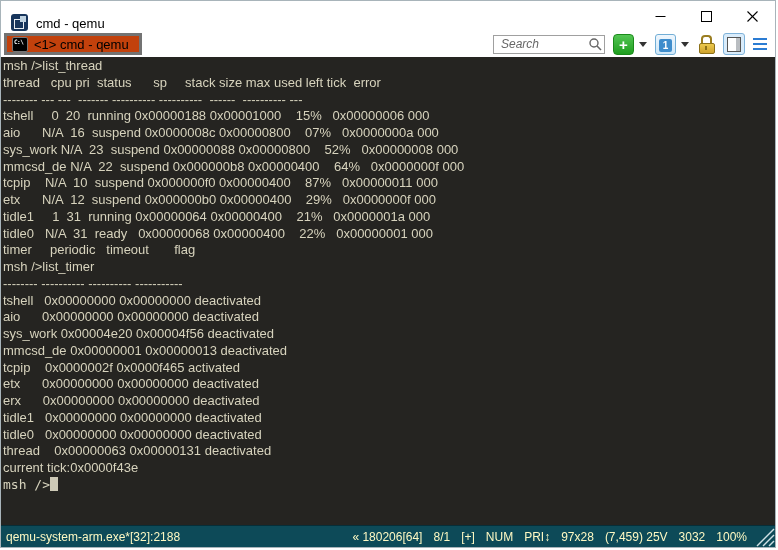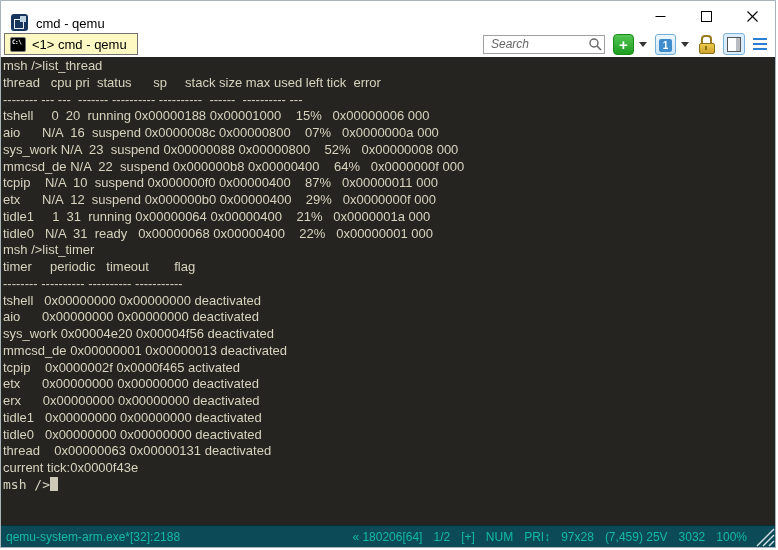--- a/index.html
+++ b/index.html
@@ -11,27 +11,27 @@
   .conemu-icon{width:17px;height:17px;margin:0 8px 0 10px;background:#17355c;border-radius:3px;position:relative;flex:0 0 auto;}
   .conemu-icon .sq1{position:absolute;left:3px;top:5px;width:8px;height:8px;border:1.5px solid #e8edf2;background:#17355c;}
   .conemu-icon .sq2{position:absolute;right:2px;top:2px;width:6px;height:6px;background:#bfd2e0;}
   .title-text{font-size:13px;color:#000;}
   .win-controls{margin-left:auto;display:flex;height:30px;}
   .win-btn{width:46px;height:30px;display:flex;align-items:center;justify-content:center;}
   .win-btn svg{display:block;}
 
   
   .tabbar{height:26px;background:#ffffff;display:flex;align-items:center;flex:0 0 auto;position:relative;}
-  .tab{margin-left:3px;height:22px;border:1px solid #737373;background:#fef9c3;display:flex;align-items:center;padding:0 10px 0 5px;box-sizing:border-box;}
+  .tab{margin-left:3px;height:22px;border:3px solid #737373;background:#c2410c;display:flex;align-items:center;padding:0 10px 0 5px;box-sizing:border-box;}
   .cmd-icon{width:14px;height:13px;background:#000;border:1px solid #777;border-radius:2px;margin-right:6px;position:relative;flex:0 0 auto;}
   .cmd-icon span{position:absolute;left:1px;top:0px;font-family:"DejaVu Sans Mono",monospace;font-size:6px;line-height:7px;color:#fff;font-weight:bold;letter-spacing:-0.5px;}
   .tab-label{font-size:13px;color:#000;white-space:nowrap;}
 
   .toolbar{margin-left:auto;display:flex;align-items:center;margin-right:6px;}
-  .searchbox{width:122px;height:19px;border:1px solid #a0a0a0;background:#fff;display:flex;align-items:center;padding:0 2px 0 5px;box-sizing:border-box;margin-right:8px;}
+  .searchbox{width:112px;height:19px;border:1px solid #a0a0a0;background:#fff;display:flex;align-items:center;padding:0 2px 0 5px;box-sizing:border-box;margin-right:8px;}
   .searchbox input{border:none;outline:none;flex:1;min-width:0;font-family:"Liberation Sans",sans-serif;font-size:12px;font-style:italic;color:#444;}
   .searchbox input::placeholder{color:#666;font-style:italic;}
   .mag{flex:0 0 auto;}
 
   .tb-btn{display:flex;align-items:center;justify-content:center;}
   .btn-plus{width:19px;height:19px;border-radius:4px;border:1px solid #1a8a1a;background:linear-gradient(#53c553,#1f9e1f);color:#fff;font-size:15px;font-weight:bold;line-height:17px;text-align:center;margin-right:3px;}
   .dd-arrow{width:0;height:0;border-left:4px solid transparent;border-right:4px solid transparent;border-top:5px solid #333;margin:0 8px 0 2px;}
   .btn-one{width:19px;height:19px;border-radius:3px;border:1px solid #72aed6;background:linear-gradient(#eef6fd,#cfe7f8);margin-right:3px;}
   .btn-one span{display:block;width:13px;height:13px;margin:2px auto 0;background:#3f8dcc;border-radius:2px;color:#fff;font-size:10px;font-weight:bold;line-height:13px;text-align:center;}
   .btn-lock{width:19px;height:19px;margin-right:7px;flex-direction:column;}
@@ -131,43 +131,43 @@
         <div class="term-line">thread   cpu pri  status      sp     stack size max used left tick  error</div>
         <div class="term-line">-------- --- ---  ------- ---------- ----------  ------  ---------- ---</div>
         <div class="term-line">tshell     0  20  running 0x00000188 0x00001000    15%   0x00000006 000</div>
         <div class="term-line">aio      N/A  16  suspend 0x0000008c 0x00000800    07%   0x0000000a 000</div>
         <div class="term-line">sys_work N/A  23  suspend 0x00000088 0x00000800    52%   0x00000008 000</div>
         <div class="term-line">mmcsd_de N/A  22  suspend 0x000000b8 0x00000400    64%   0x0000000f 000</div>
         <div class="term-line">tcpip    N/A  10  suspend 0x000000f0 0x00000400    87%   0x00000011 000</div>
         <div class="term-line">etx      N/A  12  suspend 0x000000b0 0x00000400    29%   0x0000000f 000</div>
         <div class="term-line">tidle1     1  31  running 0x00000064 0x00000400    21%   0x0000001a 000</div>
         <div class="term-line">tidle0   N/A  31  ready   0x00000068 0x00000400    22%   0x00000001 000</div>
+        <div class="term-line">timer     periodic   timeout       flag</div>
         <div class="term-line">msh /&gt;list_timer</div>
-        <div class="term-line">timer     periodic   timeout       flag</div>
         <div class="term-line">-------- ---------- ---------- -----------</div>
         <div class="term-line">tshell   0x00000000 0x00000000 deactivated</div>
         <div class="term-line">aio      0x00000000 0x00000000 deactivated</div>
         <div class="term-line">sys_work 0x00004e20 0x00004f56 deactivated</div>
         <div class="term-line">mmcsd_de 0x00000001 0x00000013 deactivated</div>
         <div class="term-line">tcpip    0x0000002f 0x0000f465 activated</div>
         <div class="term-line">etx      0x00000000 0x00000000 deactivated</div>
         <div class="term-line">erx      0x00000000 0x00000000 deactivated</div>
         <div class="term-line">tidle1   0x00000000 0x00000000 deactivated</div>
         <div class="term-line">tidle0   0x00000000 0x00000000 deactivated</div>
         <div class="term-line">thread    0x00000063 0x00000131 deactivated</div>
         <div class="term-line">current tick:0x0000f43e</div>
       </div>
     <div class="prompt-line"><span>msh /&gt;</span><span class="cursor" style="background: rgb(205, 201, 182);"></span></div>
   </div>
 
-  <div class="statusbar" style="background: rgb(13, 74, 88); color: #14b8a6;">
+  <div class="statusbar" style="background: rgb(13, 74, 88); color: #fef9c3;">
     <div class="status-left">qemu-system-arm.exe*[32]:2188</div>
     <div class="status-right">
         <span class="seg">« 180206[64]</span>
-        <span class="seg">1/2</span>
+        <span class="seg">8/1</span>
         <span class="seg">[+]</span>
         <span class="seg">NUM</span>
         <span class="seg">PRI↕</span>
         <span class="seg">97x28</span>
         <span class="seg">(7,459) 25V</span>
         <span class="seg">3032</span>
         <span class="seg">100%</span>
       </div>
     <svg class="grip" width="22" height="21" viewBox="0 0 22 21">
       <line x1="21" y1="3" x2="4" y2="20" stroke="#cfe0e4" stroke-width="1.4"></line>

